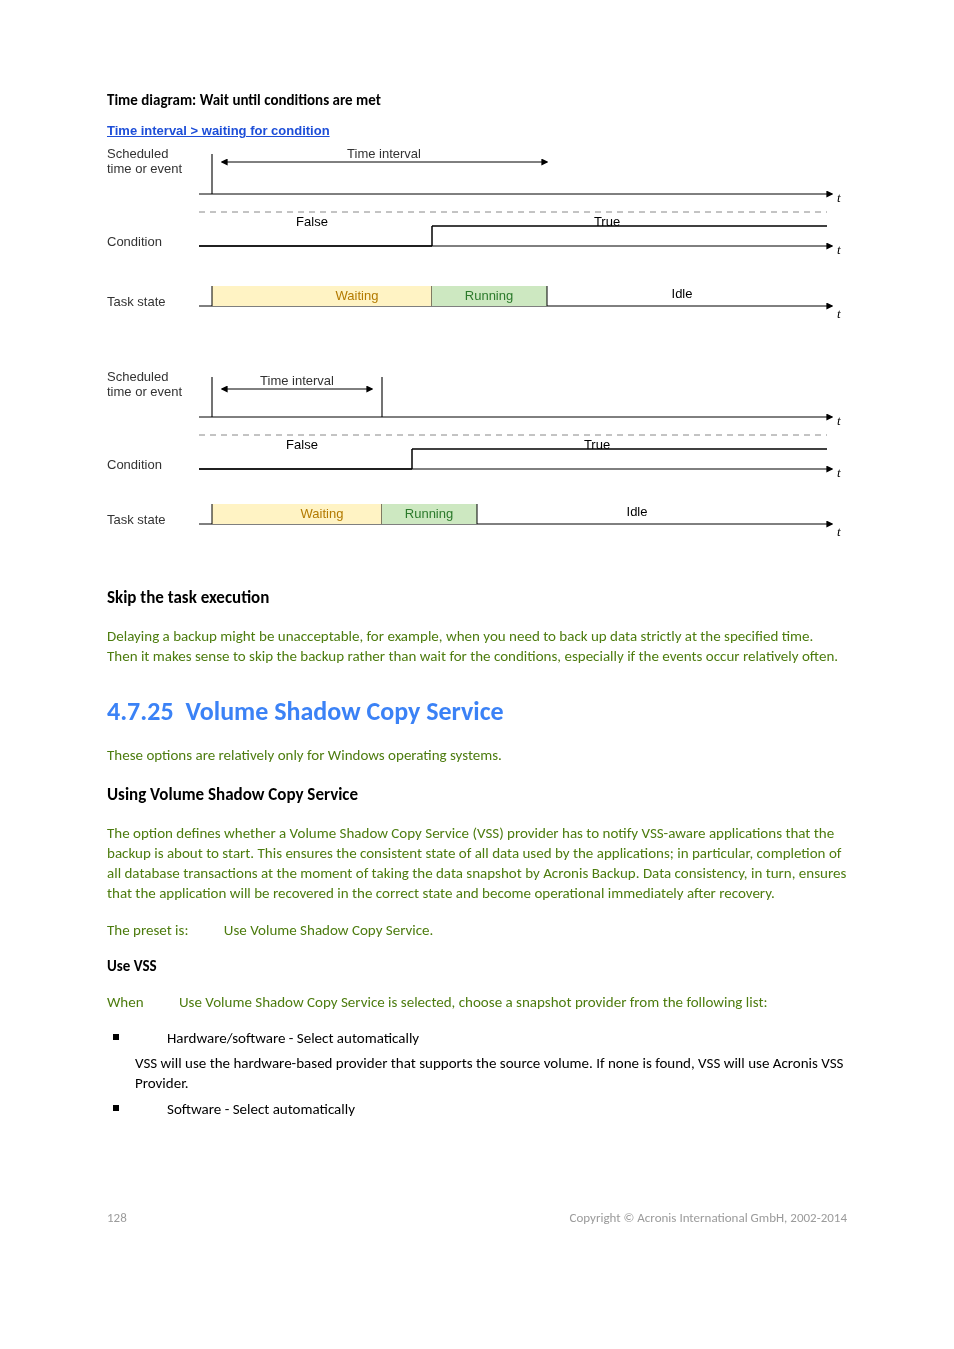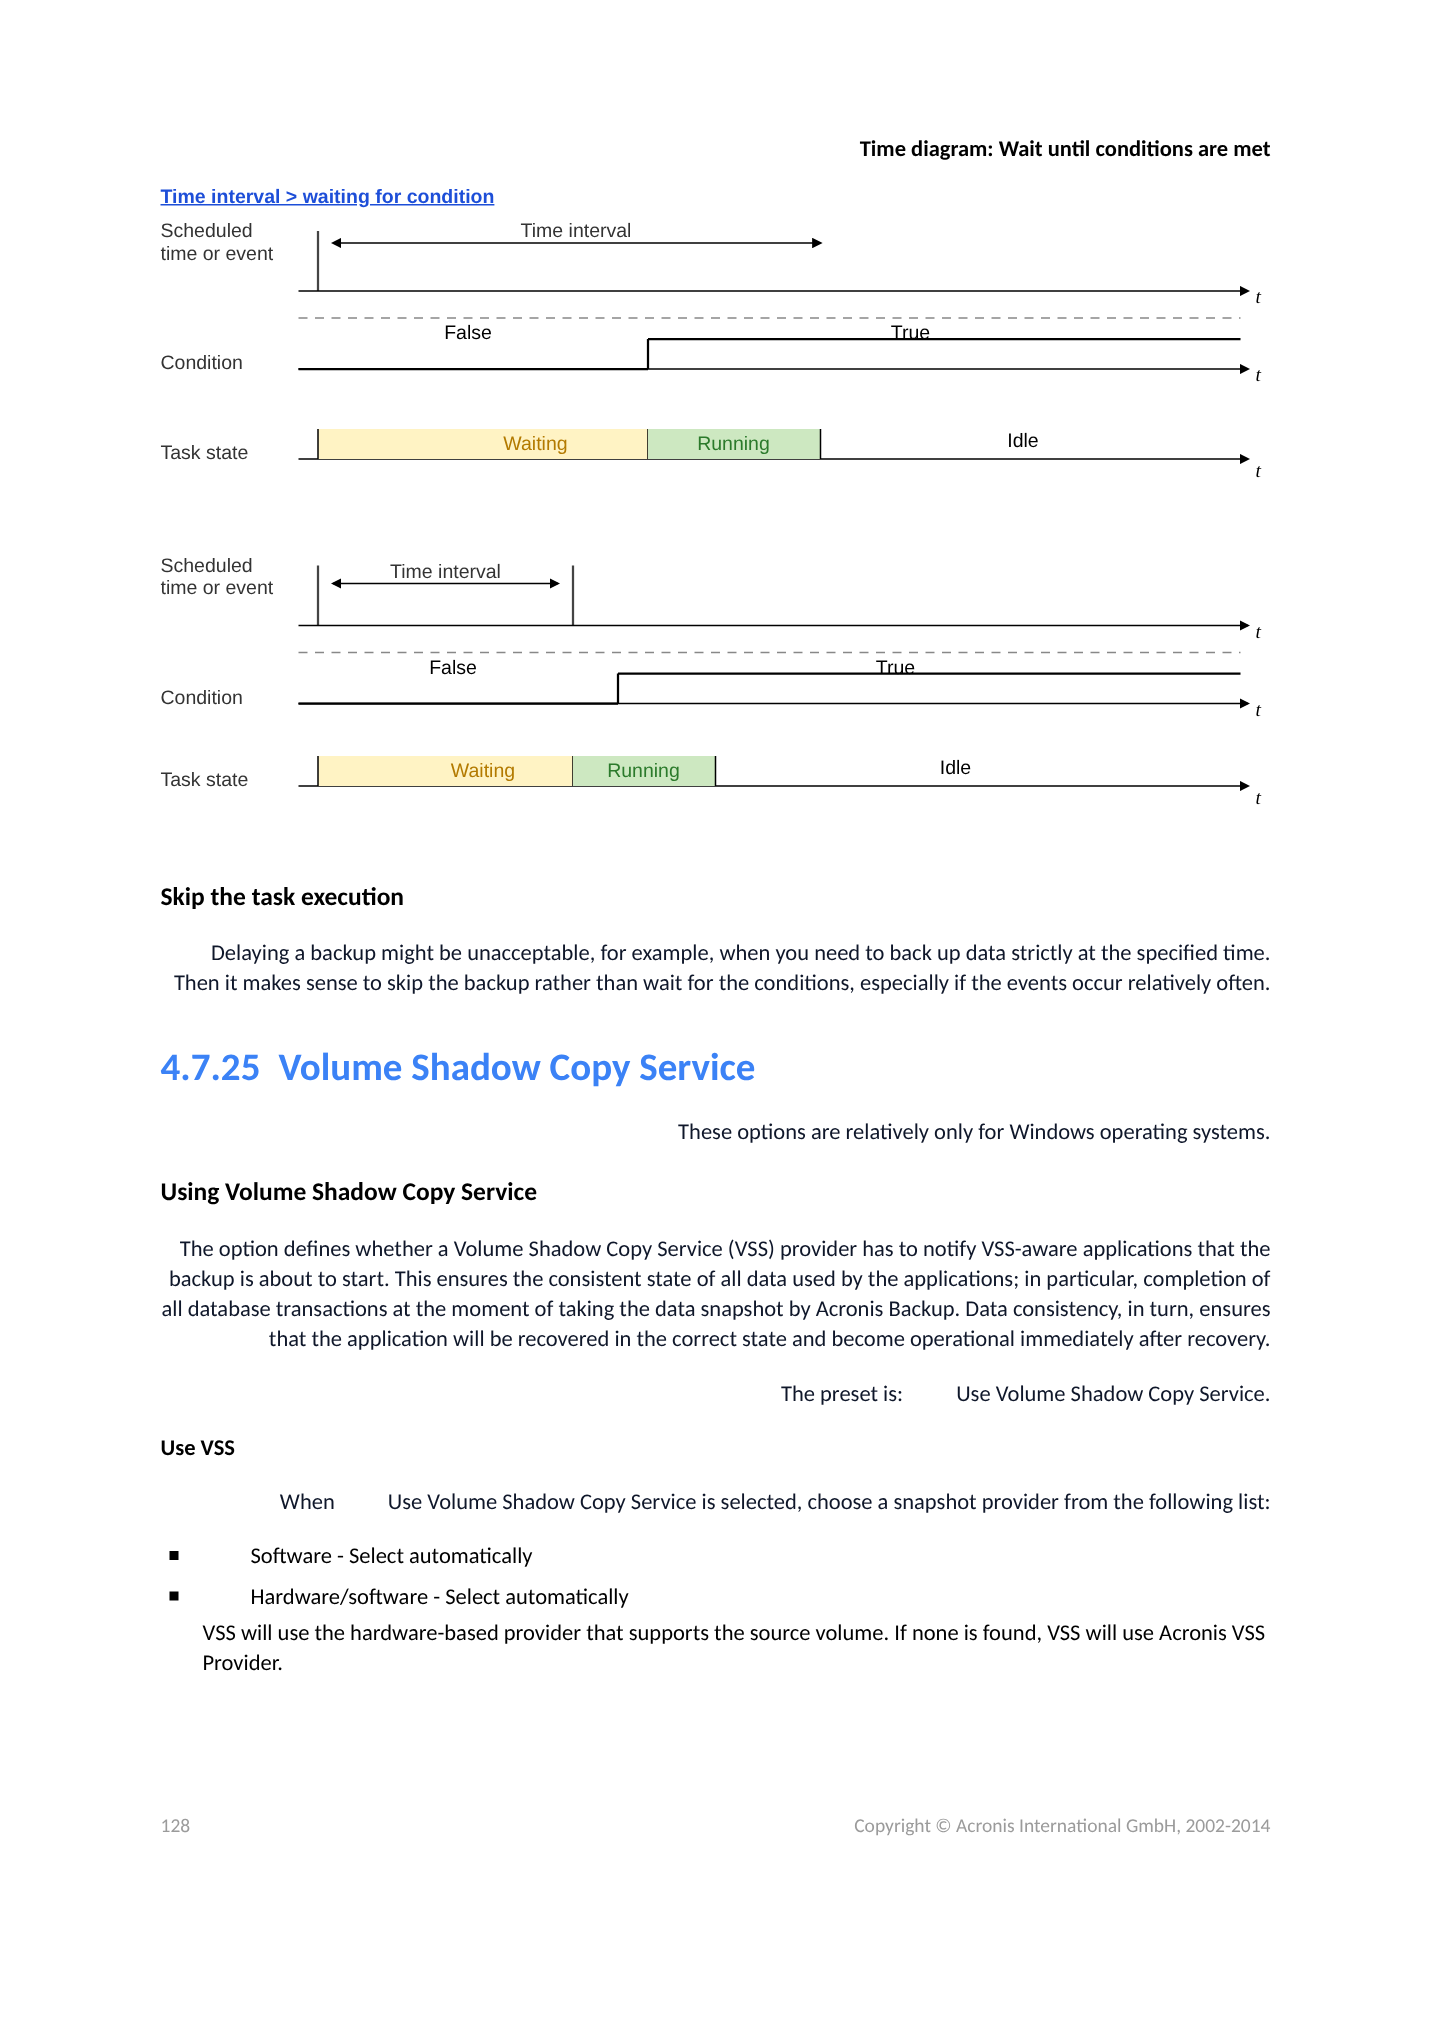--- a/index.html
+++ b/index.html
@@ -10,21 +10,20 @@
     width: 954px;
     margin: 0 auto;
     padding: 90px 107px 40px 107px;
     font-size: 15px;
     line-height: 1.35;
   }
   .bold-heading {
     font-weight: 700;
     font-size: 15px;
     margin-bottom: 12px;
-    text-align: right;
   }
   .diagram-wrap {
     margin: 10px 0 28px 0;
   }
   .diagram-title {
     font-weight: 700;
     font-size: 13px;
     text-decoration: underline;
     color: #1d4ed8;
     margin: 12px 0 6px 0;
@@ -33,22 +32,21 @@
   svg.diagram {
     display: block;
   }
   .skip-head {
     font-weight: 700;
     font-size: 17px;
     margin: 22px 0 10px 0;
   }
   .para {
     margin: 16px 0 16px 0;
-    color: #0f172a;
-    text-align: right;
+    color: #4d7c0f;
   }
   .h2num {
     color: #3b82f6;
     font-weight: 700;
     font-size: 26px;
     margin: 28px 0 14px 0;
   }
   .h2num .num { margin-right: 12px; }
   .subhead {
     font-weight: 700;
@@ -203,24 +201,24 @@
   <span>The preset is: </span><span class="bold">Use Volume Shadow Copy Service</span><span>.</span>
 </p>
 
 <div class="smallhead">Use VSS</div>
 <p class="para">
   <span>When </span><span class="bold">Use Volume Shadow Copy Service</span><span> is selected, choose a snapshot provider from the following list:</span>
 </p>
 
 <ul class="square">
   <li>
-    <span class="bold">Software - Select automatically</span>
+    <span class="bold">Hardware/software - Select automatically</span>
+    <div class="li-body">VSS will use the hardware-based provider that supports the source volume. If none is found, VSS will use Acronis VSS Provider.</div>
   </li>
   <li>
-    <span class="bold">Hardware/software - Select automatically</span>
-    <div class="li-body">VSS will use the hardware-based provider that supports the source volume. If none is found, VSS will use Acronis VSS Provider.</div>
+    <span class="bold">Software - Select automatically</span>
   </li>
 </ul>
 
 <div class="footer">
   <span>128</span>
   <span>Copyright © Acronis International GmbH, 2002-2014</span>
 </div>
 
 </body></html>

